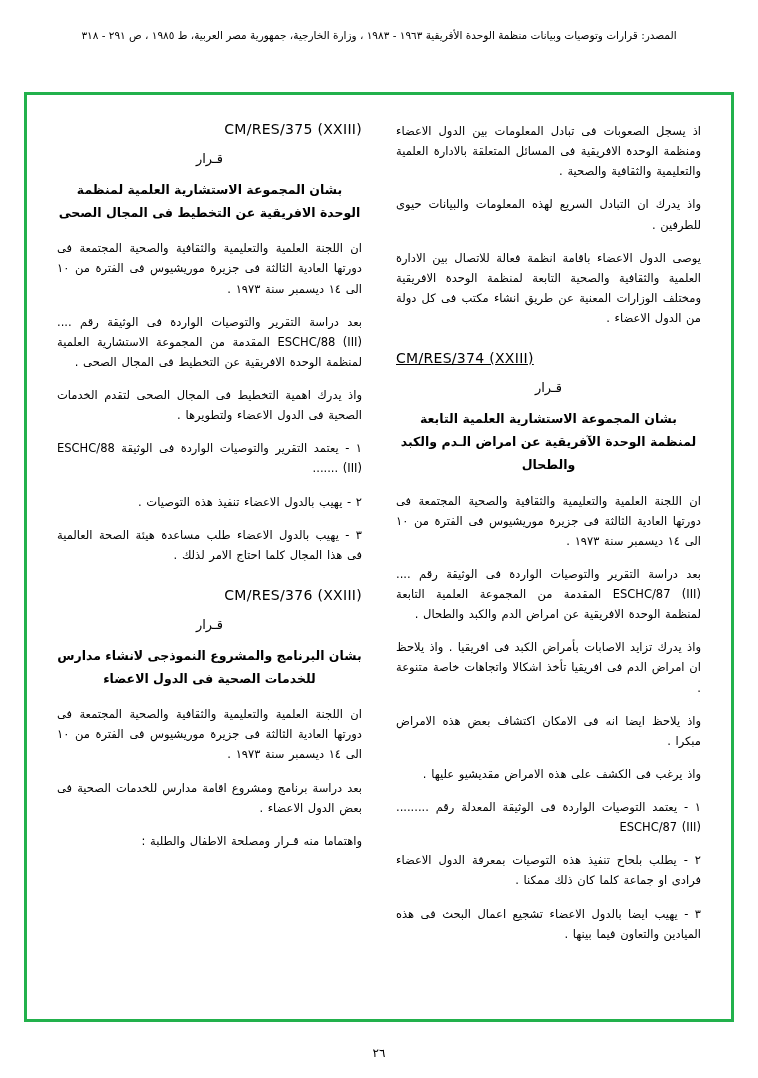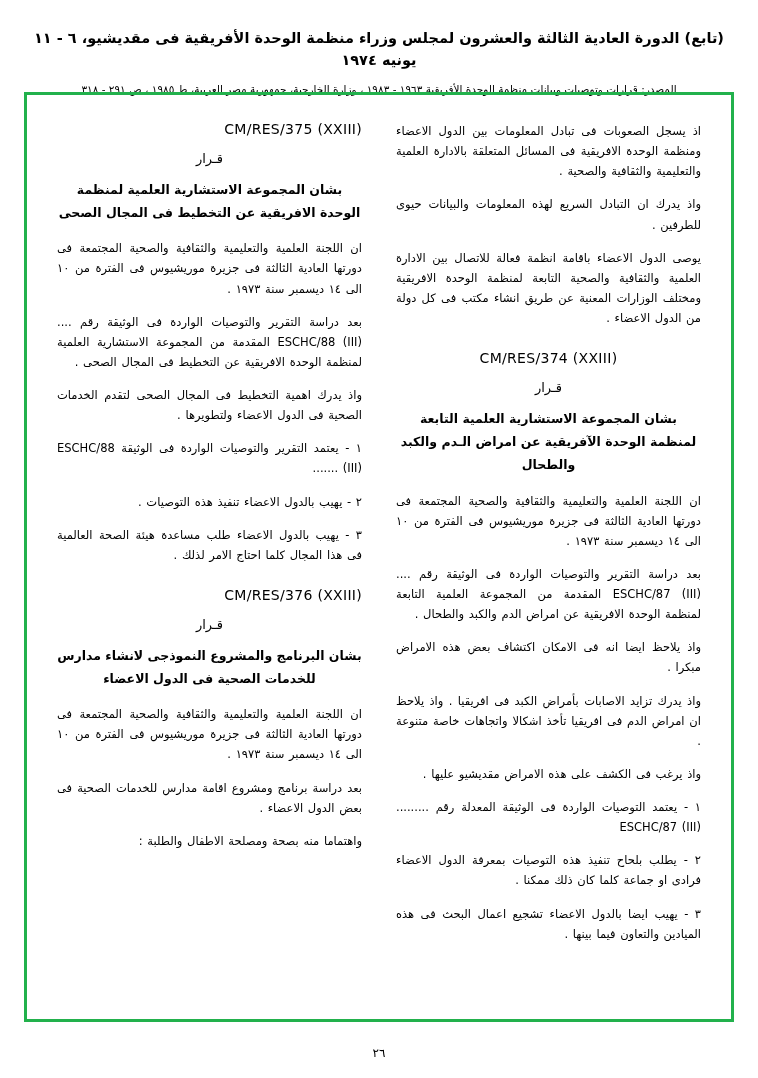--- a/index.html
+++ b/index.html
@@ -64,21 +64,21 @@
     flex-direction: column;
   }
   .res-code {
     font-size: 14px;
     font-family: "DejaVu Sans", "Liberation Sans", sans-serif;
     direction: ltr;
     text-align: right;
     margin: 0 0 12px 0;
     letter-spacing: 0.3px;
   }
-  .col-right .res-code { text-align: center; }
+  .col-right .res-code { text-align: left; text-decoration: underline; }
   .decision-word {
     text-align: center;
     font-size: 13px;
     font-weight: normal;
     letter-spacing: 6px;
     margin: 2px 0 12px 0;
   }
   .res-heading {
     text-align: center;
     font-size: 12.5px;
@@ -111,41 +111,40 @@
     text-align: center;
     font-size: 12px;
   }
 </style>
 </head>
 <body>
 
 <div class="page">
 
   <div class="header-block">
-    <div class="doc-title">(تابع) الدورة العادية الثالثة والعشرون لمجلس وزراء منظمة الوحدة الأفريقية فى مقديشيو، ٦ - ١١ يونيه ١٩٧٤</div>
     <div class="doc-source">المصدر: قرارات وتوصيات وبيانات منظمة الوحدة الأفريقية ١٩٦٣ - ١٩٨٣ ، وزارة الخارجية، جمهورية مصر العربية، ط ١٩٨٥ ، ص ٢٩١ - ٣١٨</div>
   </div>
 
   <div class="frame">
     <div class="frame-inner">
 
       <div class="column col-right">
         <div class="para">اذ يسجل الصعوبات فى تبادل المعلومات بين الدول الاعضاء ومنظمة الوحدة الافريقية فى المسائل المتعلقة بالادارة العلمية والتعليمية والثقافية والصحية .</div>
         <div class="para">واذ يدرك ان التبادل السريع لهذه المعلومات والبيانات حيوى للطرفين .</div>
         <div class="para tail">يوصى الدول الاعضاء باقامة انظمة فعالة للاتصال بين الادارة العلمية والثقافية والصحية التابعة لمنظمة الوحدة الافريقية ومختلف الوزارات المعنية عن طريق انشاء مكتب فى كل دولة من الدول الاعضاء .</div>
 
         <div class="spacer-sm"></div>
         <div class="res-code ltr-inline">CM/RES/374 (XXIII)</div>
         <div class="decision-word">قـرار</div>
         <div class="res-heading">بشان المجموعة الاستشارية العلمية التابعة لمنظمة الوحدة الآفريقية عن امراض الـدم والكبد والطحال</div>
 
         <div class="para">ان اللجنة العلمية والتعليمية والثقافية والصحية المجتمعة فى دورتها العادية الثالثة فى جزيرة موريشيوس فى الفترة من ١٠ الى ١٤ ديسمبر سنة ١٩٧٣ .</div>
         <div class="para">بعد دراسة التقرير والتوصيات الواردة فى الوثيقة رقم .... ESCHC/87 (III) المقدمة من المجموعة العلمية التابعة لمنظمة الوحدة الافريقية عن امراض الدم والكبد والطحال .</div>
+        <div class="para">واذ يدرك تزايد الاصابات بأمراض الكبد فى افريقيا . واذ يلاحظ ان امراض الدم فى افريقيا تأخذ اشكالا واتجاهات خاصة متنوعة .</div>
         <div class="para">واذ يلاحظ ايضا انه فى الامكان اكتشاف بعض هذه الامراض مبكرا .</div>
-        <div class="para">واذ يدرك تزايد الاصابات بأمراض الكبد فى افريقيا . واذ يلاحظ ان امراض الدم فى افريقيا تأخذ اشكالا واتجاهات خاصة متنوعة .</div>
         <div class="para">واذ يرغب فى الكشف على هذه الامراض مقديشيو عليها .</div>
         <div class="para">١ - يعتمد التوصيات الواردة فى الوثيقة المعدلة رقم ......... ESCHC/87 (III)</div>
         <div class="para">٢ - يطلب بلحاح تنفيذ هذه التوصيات بمعرفة الدول الاعضاء فرادى او جماعة كلما كان ذلك ممكنا .</div>
         <div class="para">٣ - يهيب ايضا بالدول الاعضاء تشجيع اعمال البحث فى هذه الميادين والتعاون فيما بينها .</div>
       </div>
 
       <div class="column col-left">
         <div class="res-code ltr-inline">CM/RES/375 (XXIII)</div>
         <div class="decision-word">قـرار</div>
         <div class="res-heading">بشان المجموعة الاستشارية العلمية لمنظمة الوحدة الافريقية عن التخطيط فى المجال الصحى</div>
@@ -157,21 +156,21 @@
         <div class="para">٢ - يهيب بالدول الاعضاء تنفيذ هذه التوصيات .</div>
         <div class="para tail">٣ - يهيب بالدول الاعضاء طلب مساعدة هيئة الصحة العالمية فى هذا المجال كلما احتاج الامر لذلك .</div>
 
         <div class="spacer-sm"></div>
         <div class="res-code ltr-inline">CM/RES/376 (XXIII)</div>
         <div class="decision-word">قـرار</div>
         <div class="res-heading">بشان البرنامج والمشروع النموذجى لانشاء مدارس للخدمات الصحية فى الدول الاعضاء</div>
 
         <div class="para">ان اللجنة العلمية والتعليمية والثقافية والصحية المجتمعة فى دورتها العادية الثالثة فى جزيرة موريشيوس فى الفترة من ١٠ الى ١٤ ديسمبر سنة ١٩٧٣ .</div>
         <div class="para">بعد دراسة برنامج ومشروع اقامة مدارس للخدمات الصحية فى بعض الدول الاعضاء .</div>
-        <div class="para">واهتماما منه بصحة ومصلحة الاطفال والطلبة :</div>
+        <div class="para">واهتماما منه قـرار ومصلحة الاطفال والطلبة :</div>
       </div>
 
     </div>
   </div>
 
   <div class="page-number">٢٦</div>
 
 </div>
 
 </body></html>

